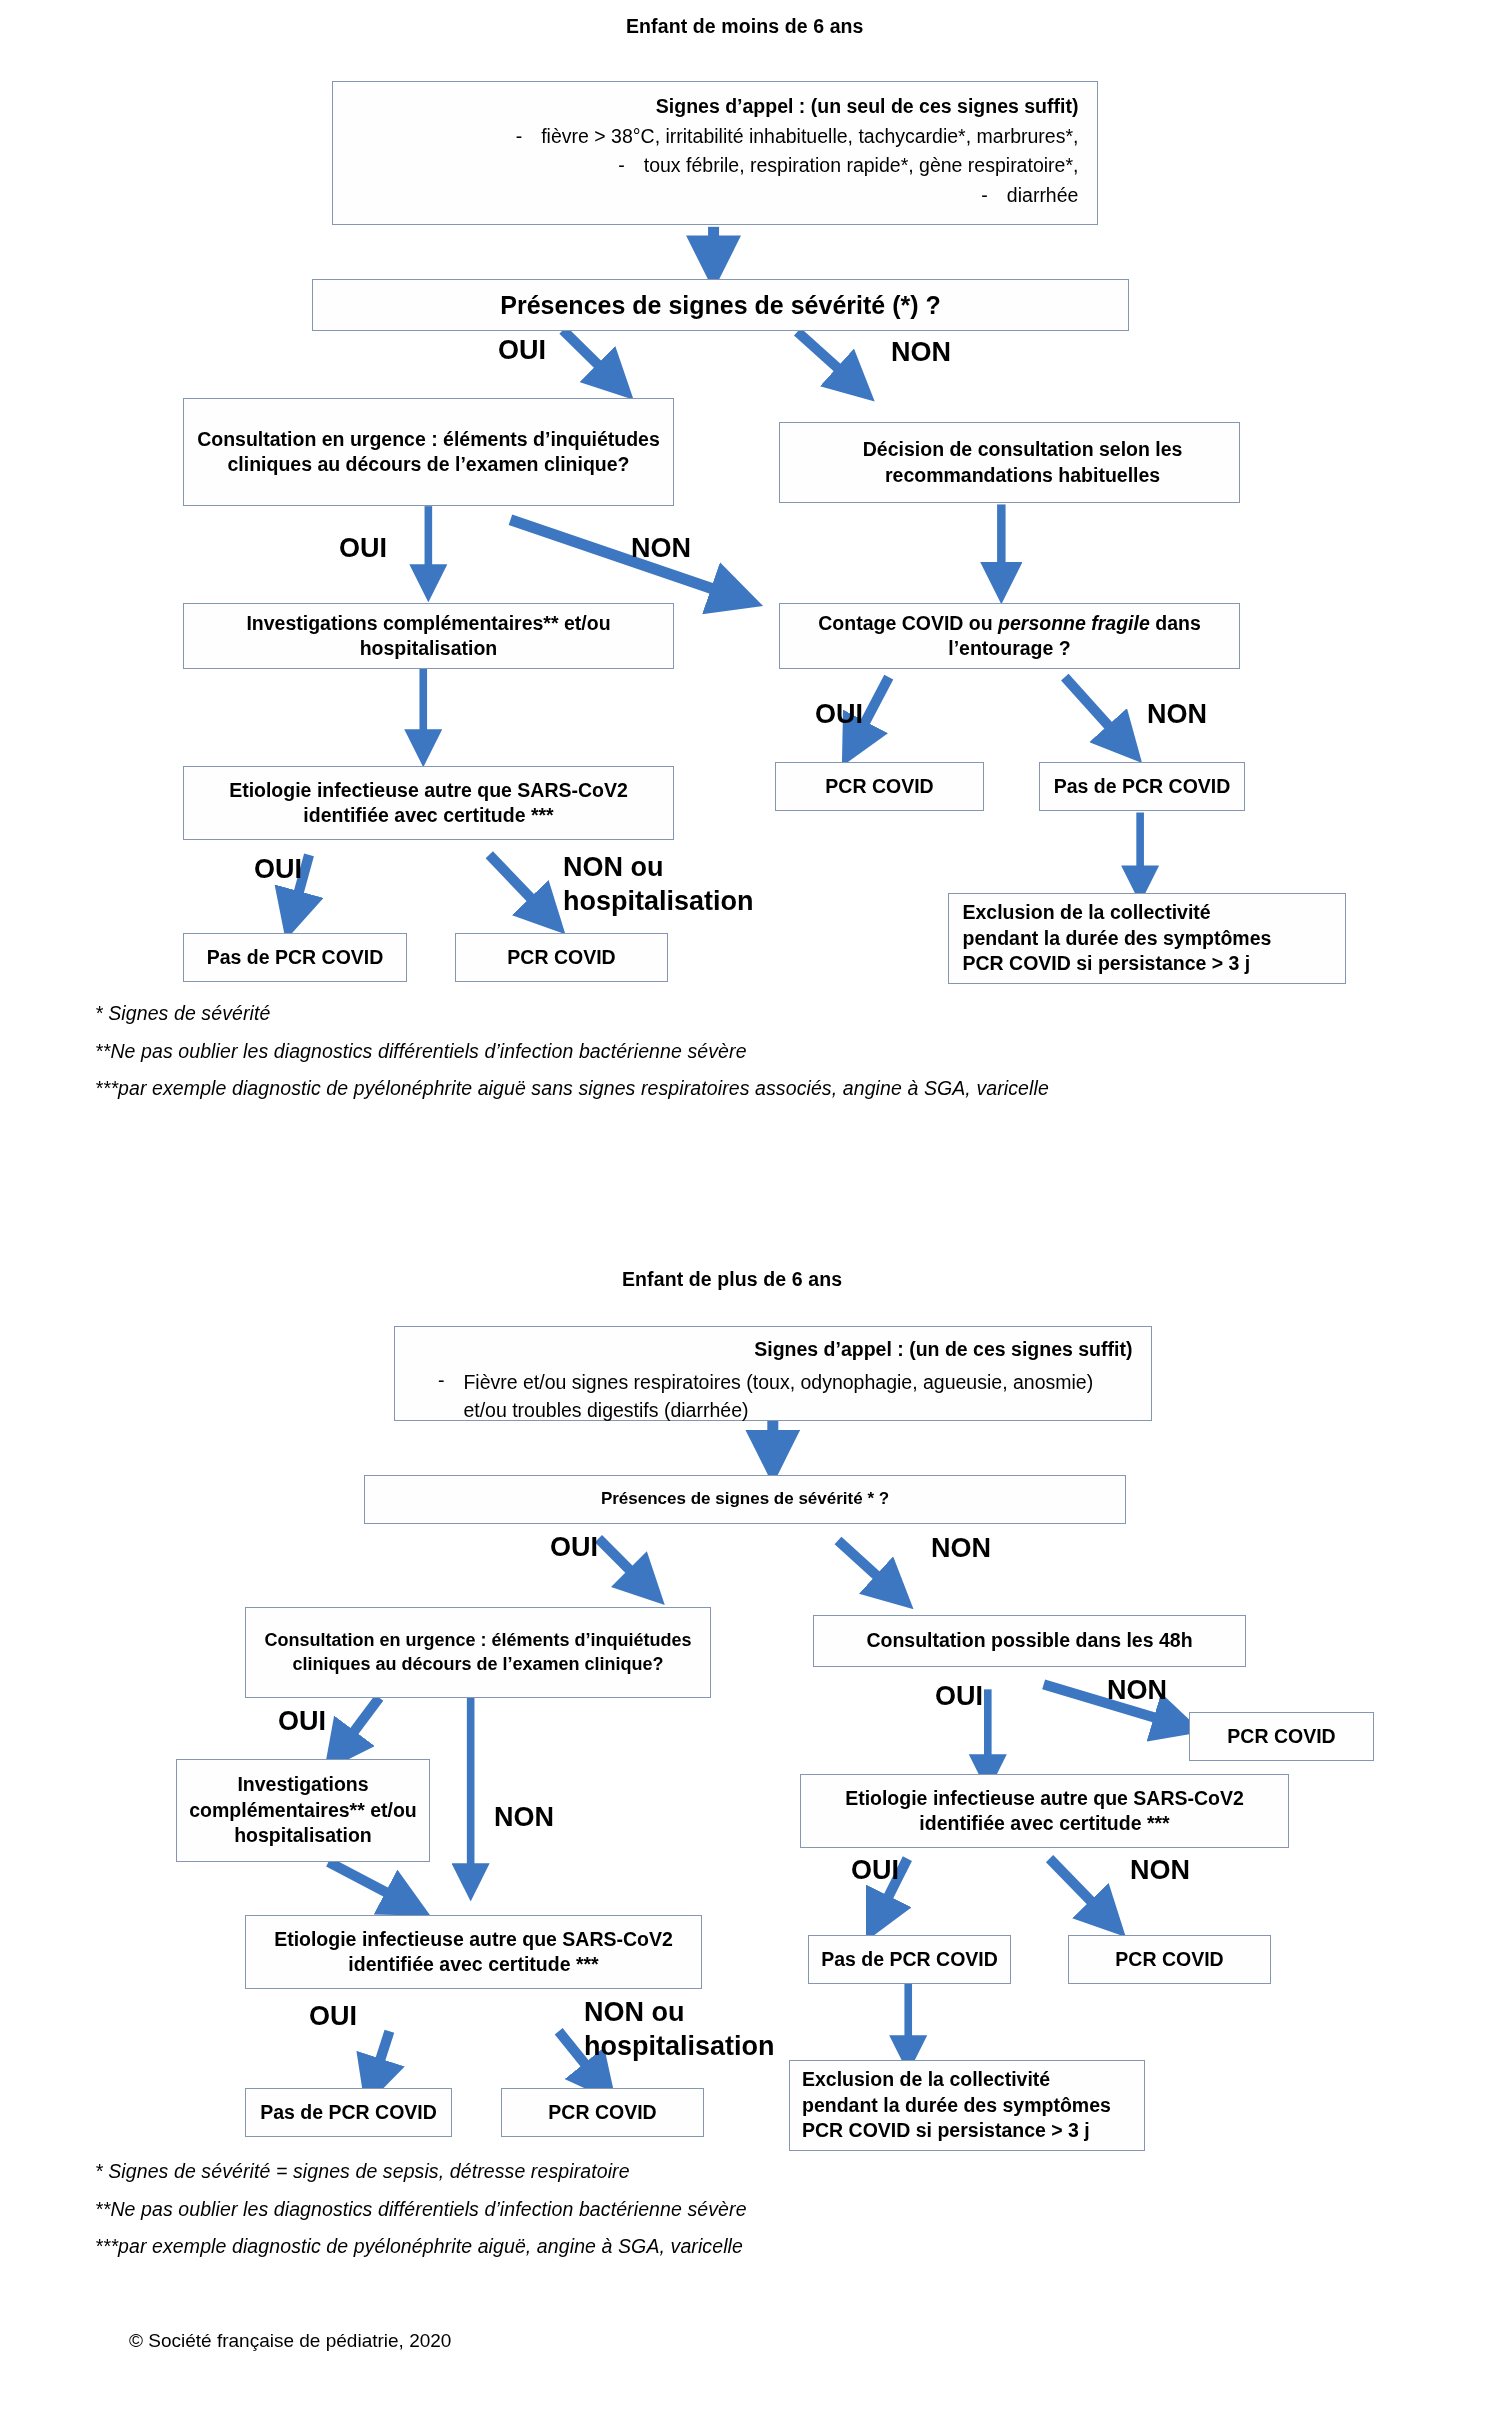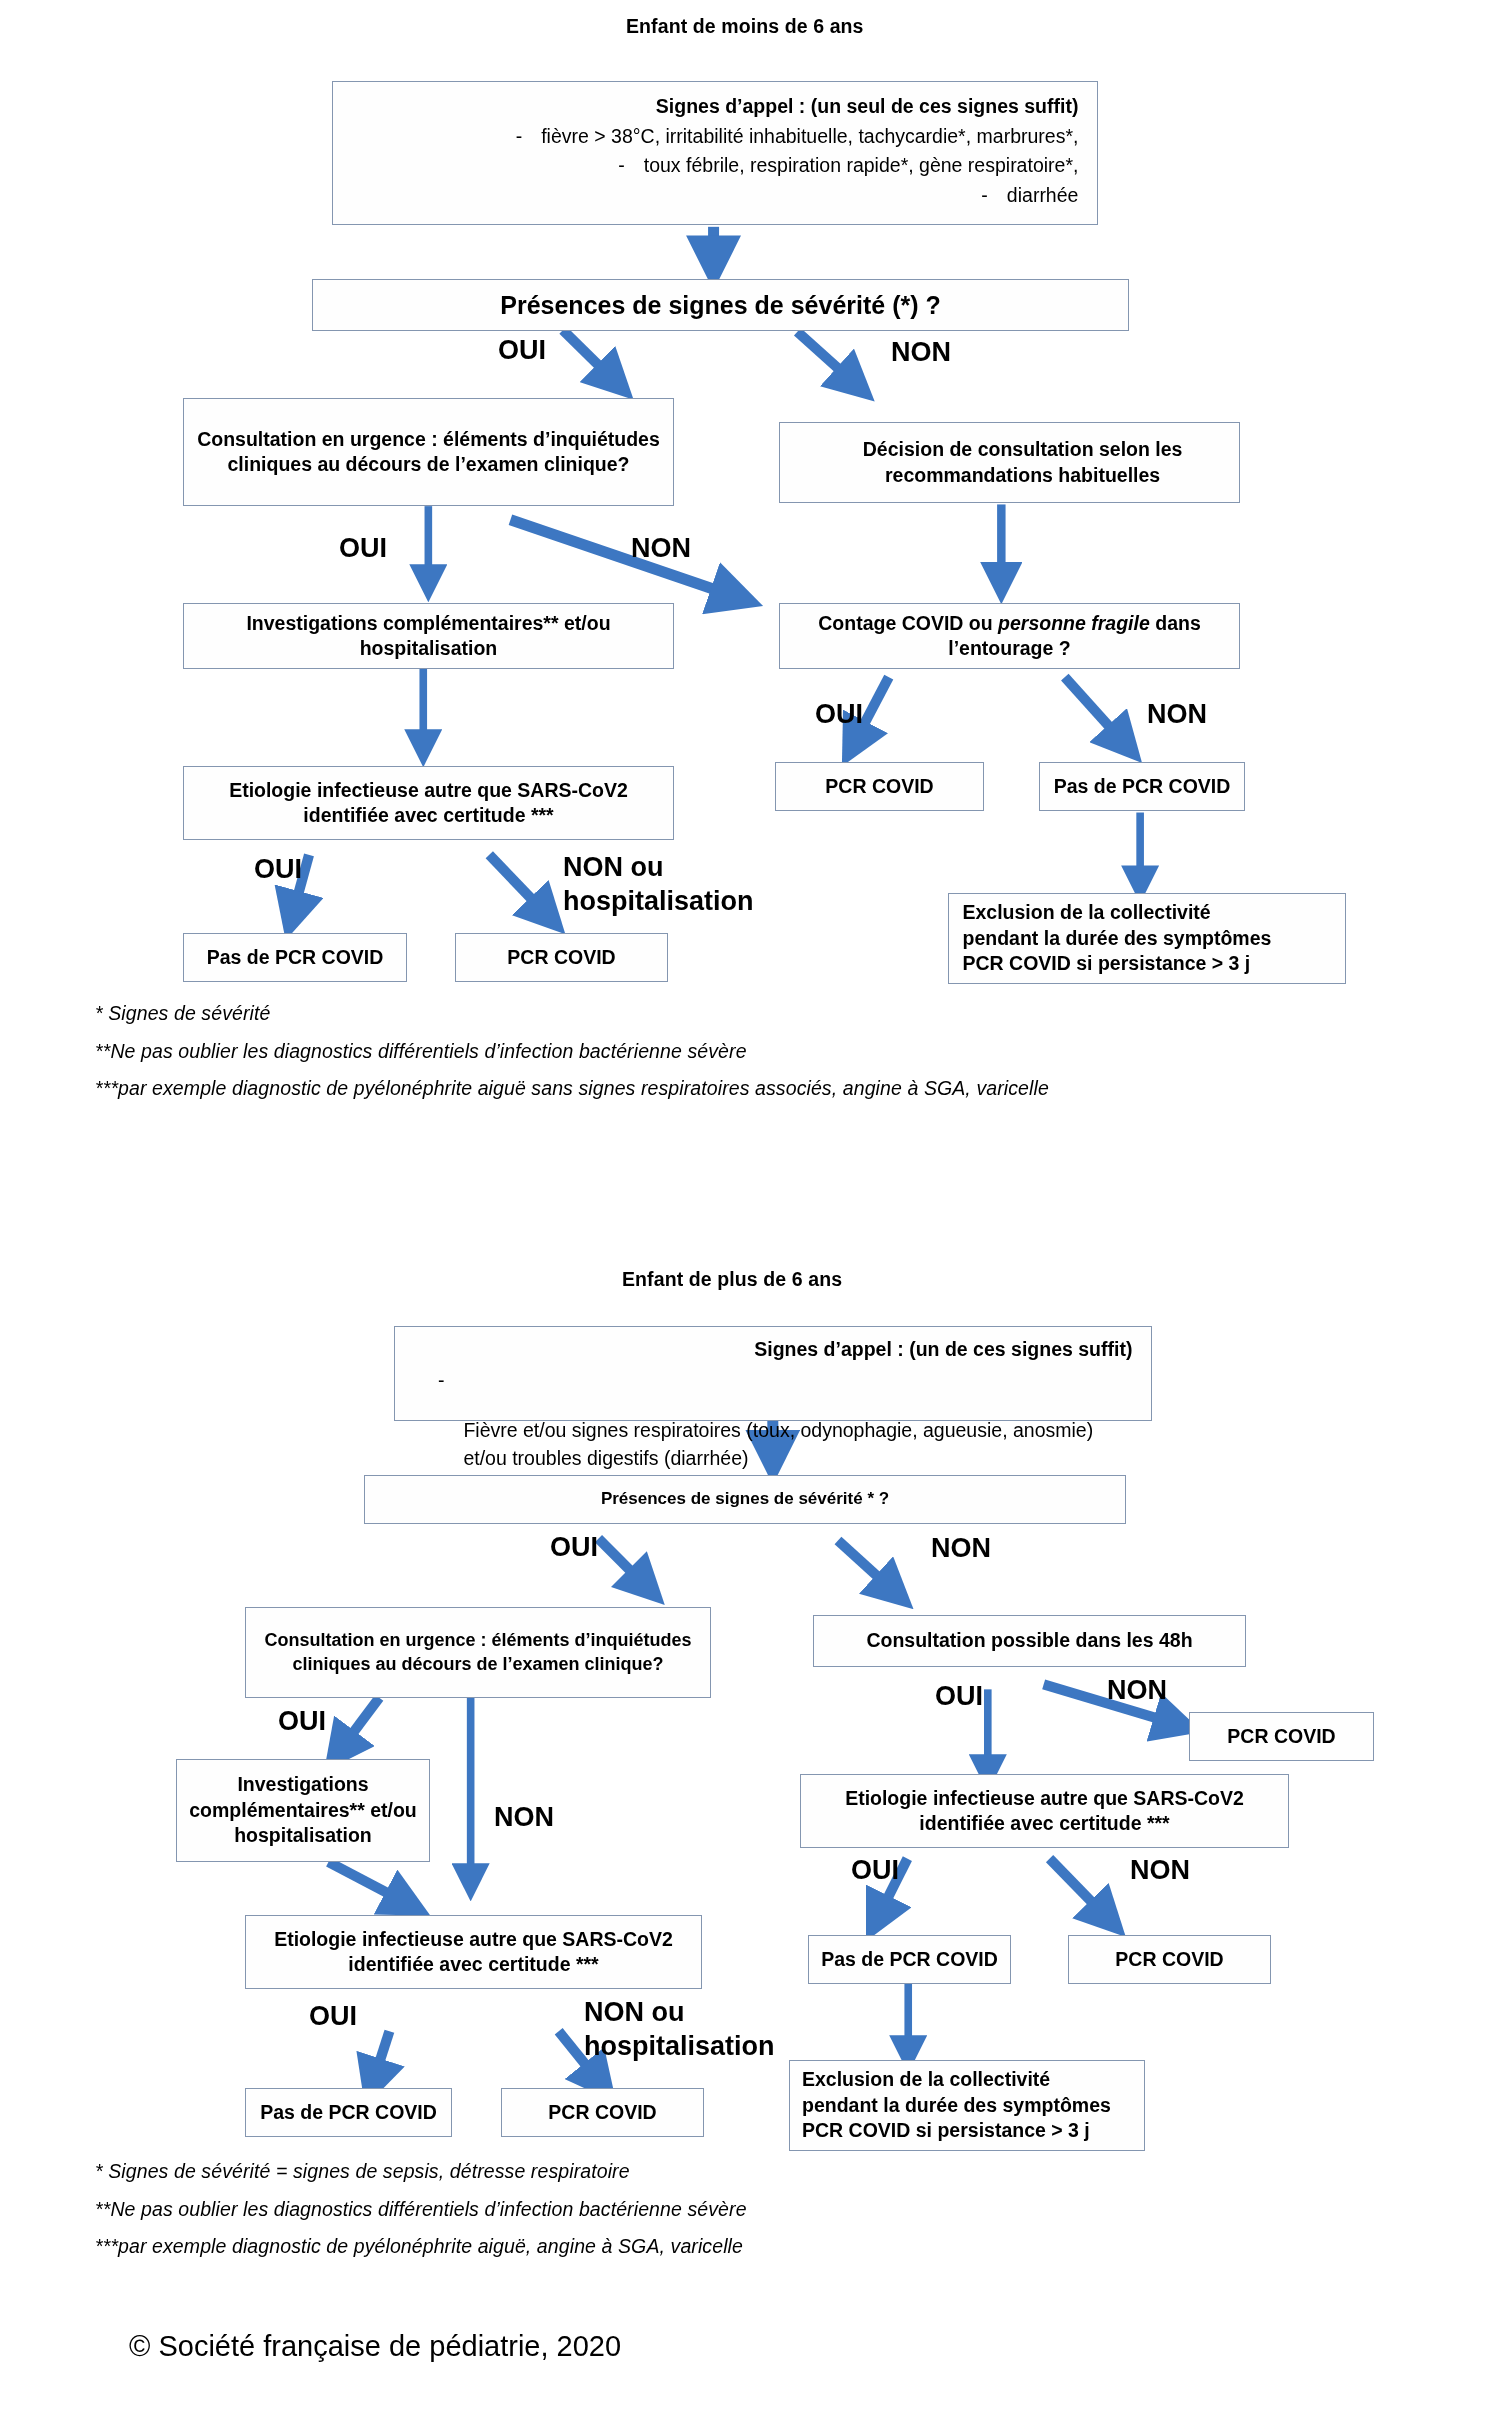--- a/index.html
+++ b/index.html
@@ -32,21 +32,21 @@
   .yn{
     position:absolute;font-weight:bold;font-size:27px;white-space:nowrap;
     line-height:1.25;
   }
   .yn.two{white-space:normal;}
   .note{
     position:absolute;font-style:italic;font-size:19.5px;white-space:nowrap;
     letter-spacing:0.1px;
   }
   .copyright{
-    position:absolute;font-size:29px;white-space:nowrap;
+    position:absolute;font-size:19px;white-space:nowrap;
   }
   .signes-hd{font-weight:bold;display:block;margin-bottom:1.7px;}
   .bullet-row{display:flex;gap:17px;align-items:flex-start;font-weight:normal;}
   .dash{width:8.5px;flex:0 0 8.5px;}
   .bullet-txt{font-weight:normal;}
 
   svg.arrows{position:absolute;left:0;top:0;width:1505px;height:2413px;overflow:visible;pointer-events:none;}
 </style>
 </head>
 <body>
@@ -159,21 +159,21 @@
   <div class="note" style="left:95px;top:1002px;">* Signes de sévérité</div>
   <div class="note" style="left:95px;top:1040px;">**Ne pas oublier les diagnostics différentiels d’infection bactérienne sévère</div>
   <div class="note" style="left:95px;top:1077px;">***par exemple diagnostic de pyélonéphrite aiguë sans signes respiratoires associés, angine à SGA, varicelle</div>
 
   <div class="title" style="left:622px;top:1268px;">Enfant de plus de 6 ans</div>
 
   <div class="box left topal" style="left:394px;top:1326px;width:758px;height:95px;flex-direction:column;padding:10.2px 18.6px;font-size:19.5px;">
     <span class="signes-hd">Signes d’appel : (un de ces signes suffit)</span>
     <div class="bullet-row" style="margin-top:3.4px;">
       <span class="dash">-</span>
-      <span class="bullet-txt" style="max-width:669px;display:inline-block;line-height:1.45;margin-top:48px;">Fièvre et/ou signes respiratoires (toux, odynophagie, agueusie, anosmie) et/ou troubles digestifs (diarrhée)</span>
+      <span class="bullet-txt" style="max-width:669px;display:inline-block;line-height:1.45;">Fièvre et/ou signes respiratoires (toux, odynophagie, agueusie, anosmie) et/ou troubles digestifs (diarrhée)</span>
     </div>
   </div>
 
   <div class="box" style="left:364px;top:1475px;width:762px;height:49px;font-size:17px;">Présences  de signes de sévérité * ?</div>
 
   <div class="yn" style="left:550px;top:1531px;">OUI</div>
   <div class="yn" style="left:931px;top:1532px;">NON</div>
 
   <div class="box" style="left:245px;top:1607px;width:466px;height:91px;font-size:18px;">Consultation en urgence : éléments d’inquiétudes cliniques au décours de l’examen clinique?</div>
 

